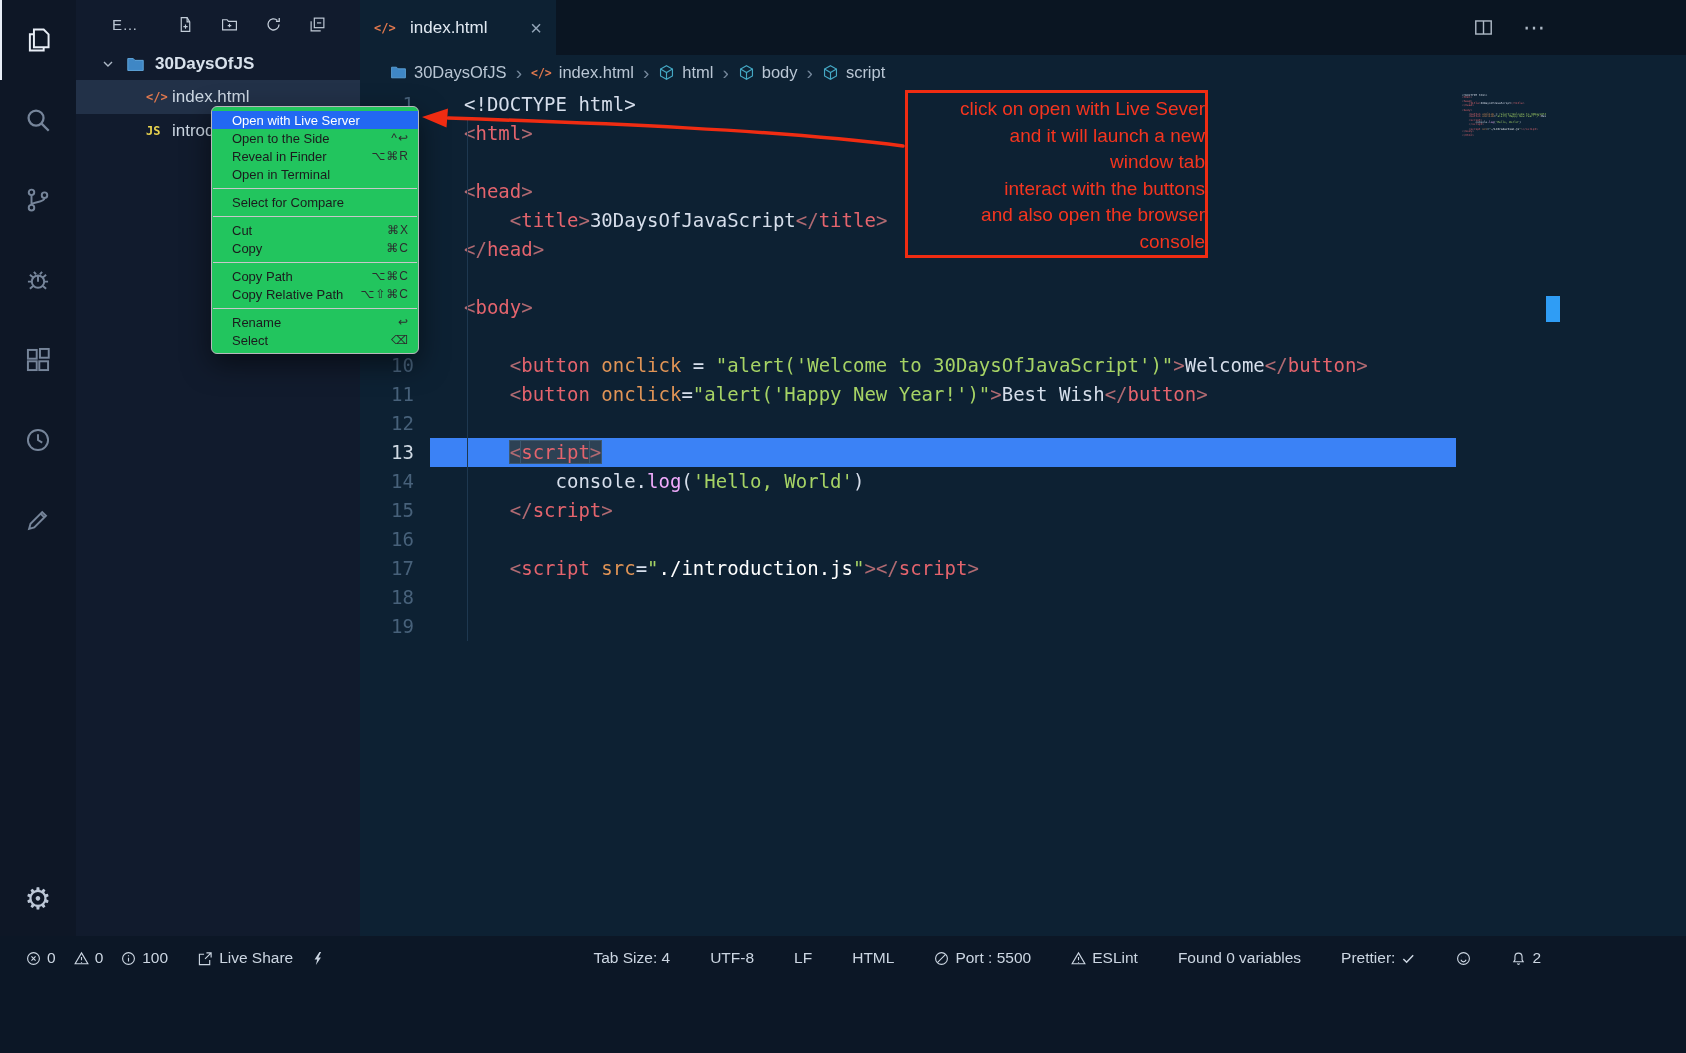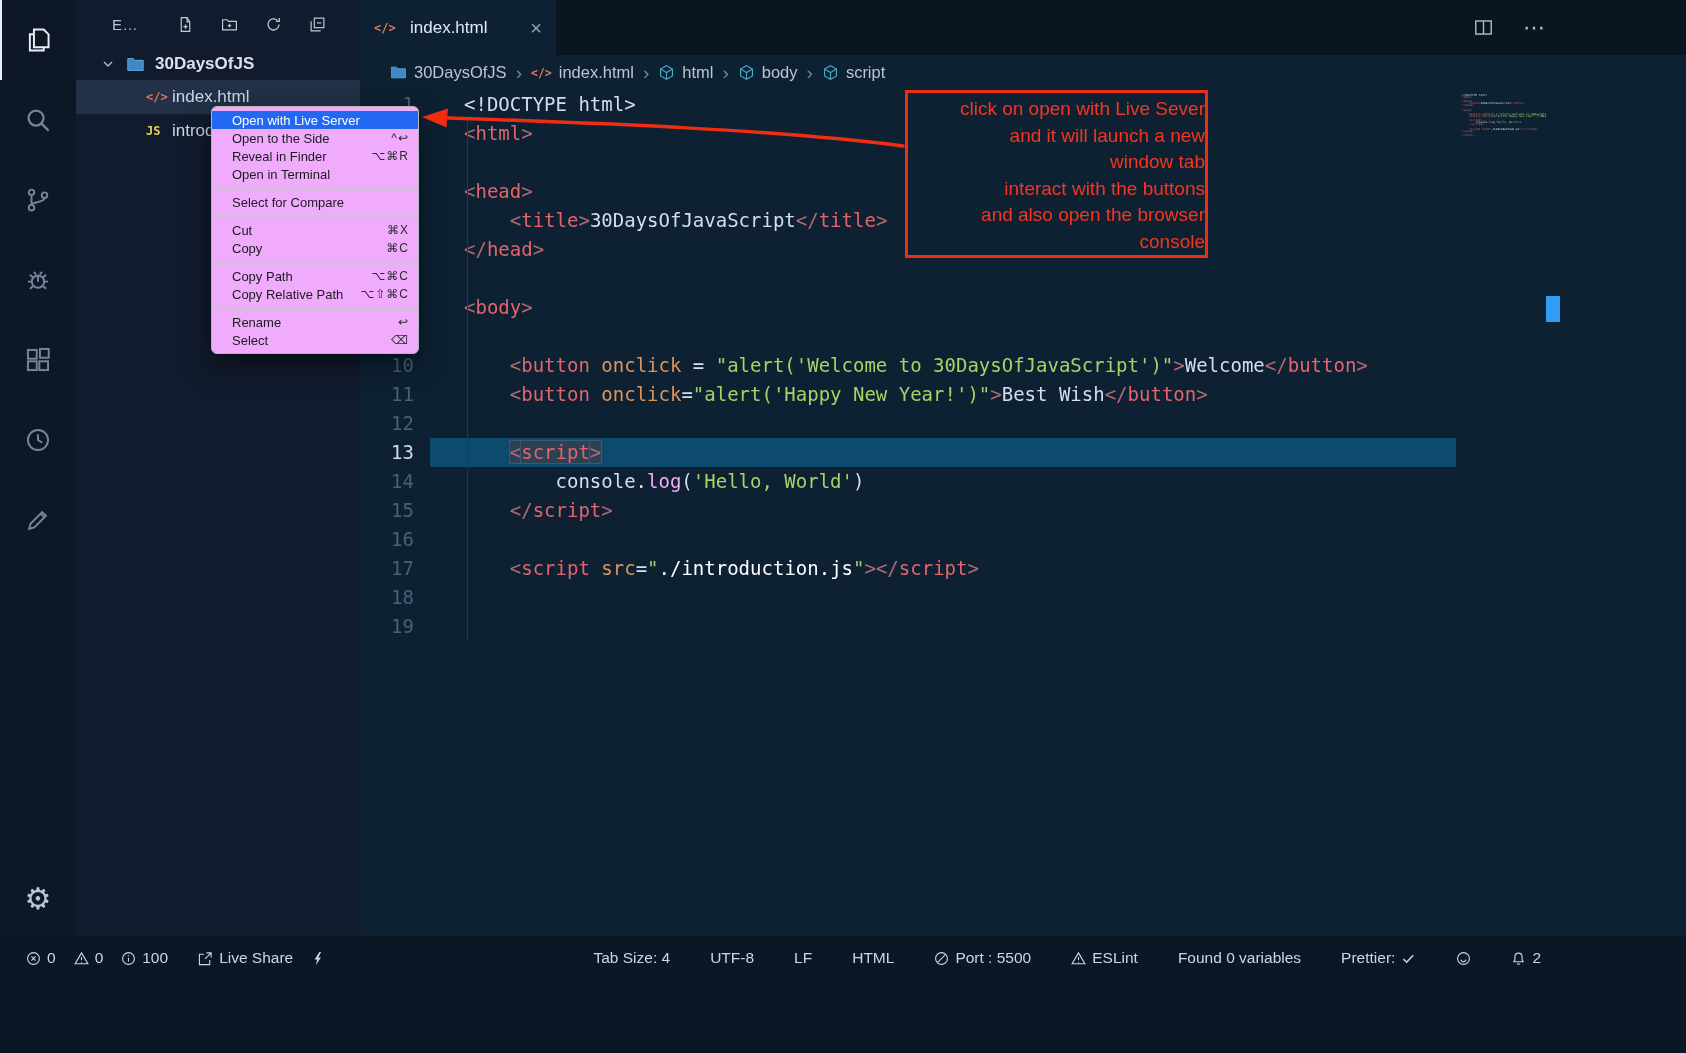--- a/index.html
+++ b/index.html
@@ -25,21 +25,21 @@
   .folder-row .chev svg{width:16px;height:16px}
   .folder-row .fldr{width:19px;height:19px;margin-right:10px}
   .folder-name{font-size:17px;font-weight:700}
   .file-row{display:flex;align-items:center;height:34px;padding-left:70px;color:#ccd7e3;font-size:17px;cursor:pointer}
   .file-row.selected{background:#223148}
   .fic{font-family:"DejaVu Sans Mono",monospace;font-weight:bold;font-size:12px;width:26px;flex:none}
   .fic-html{color:#e0784e}
   .fic-js{color:#ead44f}
 
   
-  #context-menu{position:absolute;left:211px;top:106px;width:208px;background:#f0abfc;border:1px solid #b7b7bb;border-radius:6px;padding:4px 0;z-index:50;box-shadow:0 10px 28px rgba(0,0,0,.5)}
+  #context-menu{position:absolute;left:211px;top:106px;width:208px;background:#22c55e;border:1px solid #b7b7bb;border-radius:6px;padding:4px 0;z-index:50;box-shadow:0 10px 28px rgba(0,0,0,.5)}
   .menu-item{height:18px;display:flex;align-items:center;font-size:13px;color:#1b1b1d;padding:0 9px 0 20px;cursor:pointer;white-space:nowrap}
   .menu-item .mlbl{flex:1}
   .menu-item .msc{margin-left:12px;font-size:12px;color:#2c2c2e;letter-spacing:1px}
   .menu-item.hl{background:#2268f2;color:#fff}
   .menu-item.hl .msc{color:#fff}
   .menu-sep{height:1px;background:#c7c7ca;margin:4.5px 1px}
 
   
   #editor{position:absolute;left:360px;top:0;width:1326px;height:936px;background:#0d2133}
   #tabbar{height:55px;background:#0a1522;display:flex;align-items:stretch;position:relative}
@@ -53,21 +53,21 @@
   .bitem{display:flex;align-items:center;gap:7px;cursor:pointer}
   .bic{width:17px;height:17px;display:flex;align-items:center;justify-content:center}
   .bic svg{width:17px;height:17px}
   .bic-code{width:auto;font-size:11.5px}
   .bsep{color:#74879b;font-size:19px}
 
   #code{position:absolute;left:0;top:90px;width:1326px}
   .code-line{display:flex;height:29px;font-family:"DejaVu Sans Mono",monospace;font-size:19px;line-height:29px;white-space:pre}
   .gutter{width:70px;flex:none;text-align:right;padding-right:16px;color:#47617a}
   .ctext{flex:none;width:1026px;padding-left:34px}
-  .code-line.active .ctext{background:#0c4a6e}
+  .code-line.active .ctext{background:#3b82f6}
   .code-line.active .gutter{color:#cfd9e3}
   .tok-w{color:#d6deeb}
   .tok-g{color:#e4646d}
   .tok-b{color:#b06a72}
   .tok-a{color:#e09456}
   .tok-s{color:#a6d365}
   .tok-f{color:#f0abfc}
   .tok-u{color:#ffffff;}
   .mh{background:#2d4154;box-shadow:0 0 0 1px #3d586f}
   #guide{position:absolute;left:467px;top:119px;width:1px;height:522px;background:#1e3850;z-index:1}

